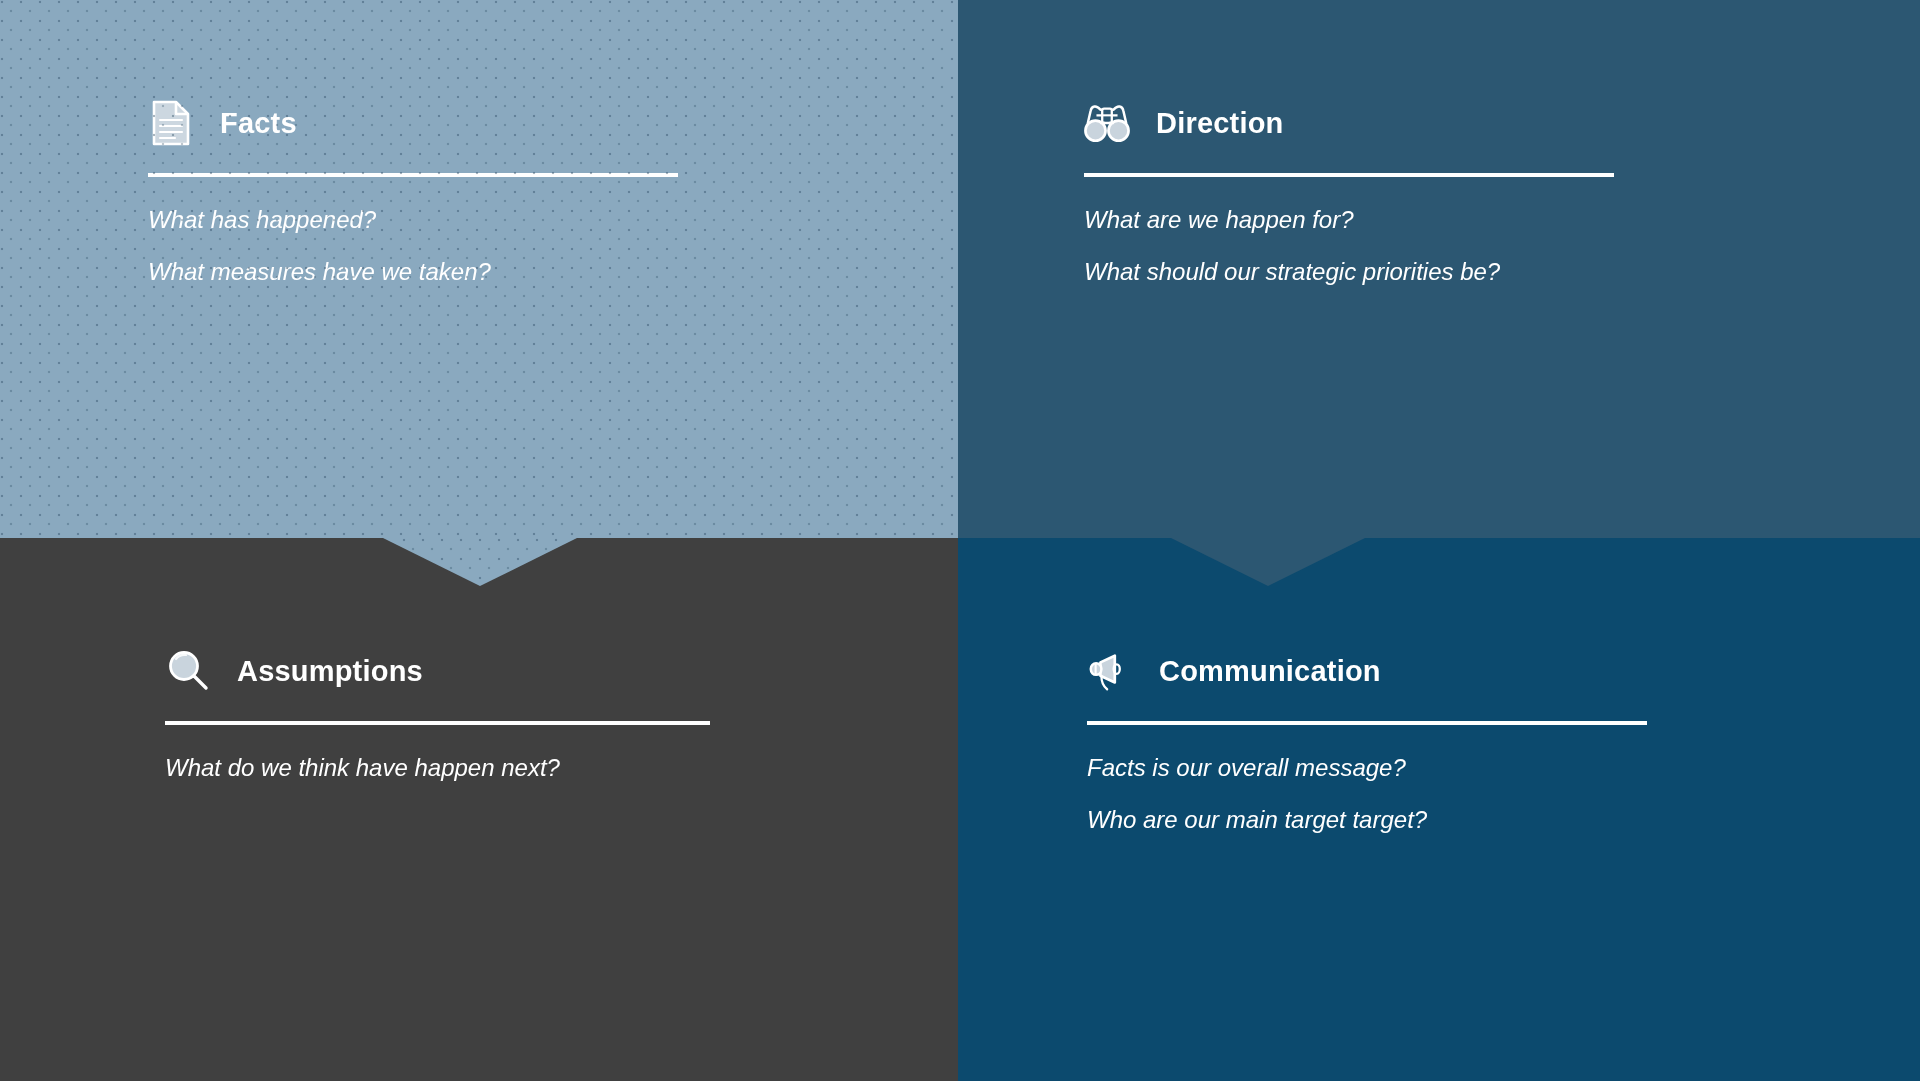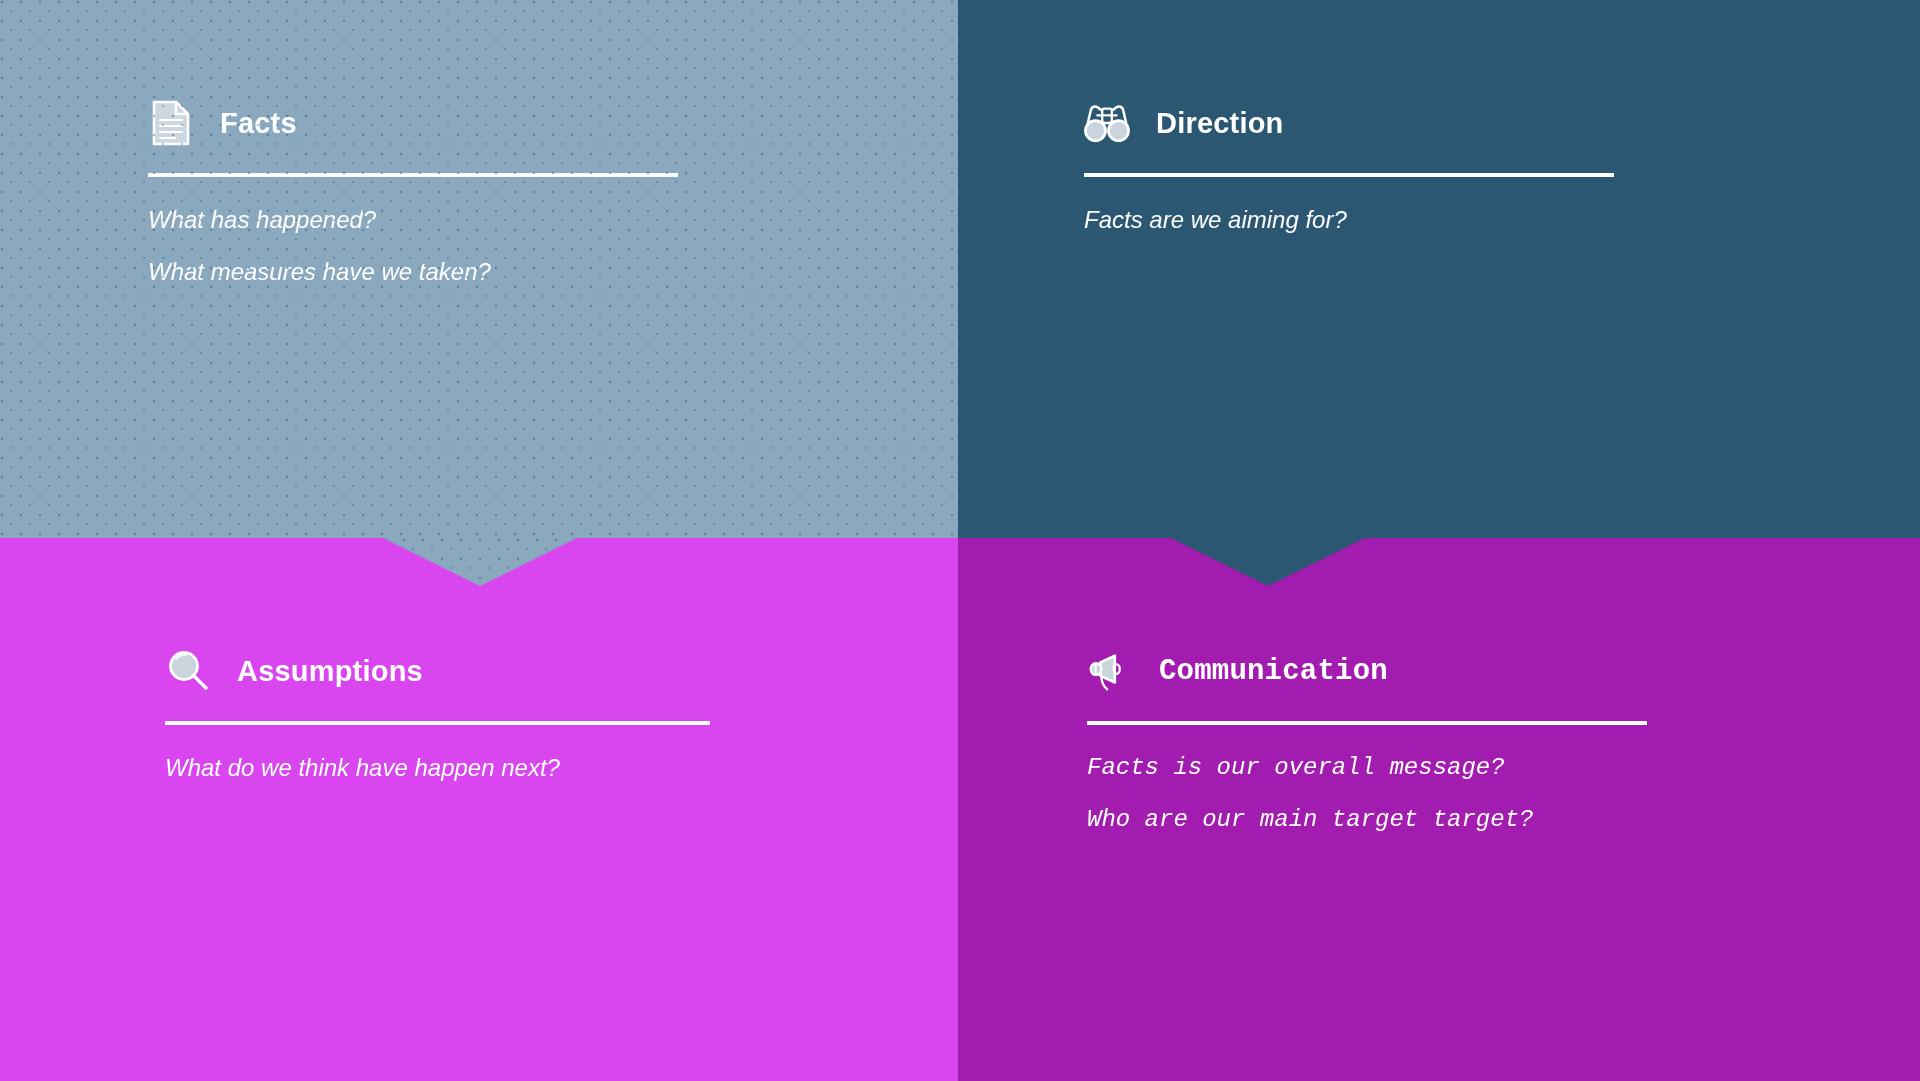--- a/index.html
+++ b/index.html
@@ -146,26 +146,27 @@
             <path d="M13 14 L19 14 M29 14 L35 14" stroke="#ffffff" stroke-width="2.4"></path>
             <circle cx="12" cy="30" r="10.5" fill="#c9d4dd" stroke="#ffffff" stroke-width="2.8"></circle>
             <circle cx="36" cy="30" r="10.5" fill="#c9d4dd" stroke="#ffffff" stroke-width="2.8"></circle>
             <path d="M17 22 L22 22 M26 22 L31 22" stroke="#ffffff" stroke-width="2.4"></path>
           </svg>
         </span>
         <span class="title">Direction</span>
       </div>
       <div class="rule"></div>
       <div class="questions">
-        <div class="question">Facts are we aiming for?</div>
-      </div>
-    </div>
-  </div>
-
-  <div class="quad q-bl" style="background:#d946ef;">
+        <div class="question">What are we happen for?</div>
+        <div class="question">What should our strategic priorities be?</div>
+      </div>
+    </div>
+  </div>
+
+  <div class="quad q-bl" style="background:#404040;">
 
     <div class="chevron chev-left dots" style="background:#8aa9bf;"></div>
 
     <div class="content" style="left:165px; top:110px; width:545px;">
       <div class="head">
         <span class="icon-wrap">
           <svg width="44" height="44" viewBox="0 0 44 44">
             <circle cx="18" cy="17" r="13.5" fill="#c9d4dd" stroke="#ffffff" stroke-width="2.8"></circle>
             <path d="M10 10 A11 11 0 0 1 20 6" fill="none" stroke="#ffffff" stroke-width="2.2" stroke-linecap="round" opacity="0.85"></path>
             <line x1="28" y1="27" x2="40" y2="39" stroke="#ffffff" stroke-width="3.4" stroke-linecap="round"></line>
@@ -173,21 +174,21 @@
         </span>
         <span class="title">Assumptions</span>
       </div>
       <div class="rule"></div>
       <div class="questions">
         <div class="question">What do we think have happen next?</div>
       </div>
     </div>
   </div>
 
-  <div class="quad q-br" style="background:#a21caf;font-family:Liberation Mono, monospace;">
+  <div class="quad q-br" style="background:#0c4a6e;">
 
     <div class="chevron chev-right" style="background:#2c5772;"></div>
 
     <div class="content" style="left:129px; top:110px; width:560px;">
       <div class="head">
         <span class="icon-wrap">
           <svg width="48" height="44" viewBox="0 0 48 44">
             <path d="M29 6 L29 34 L14 27 L14 13 Z" fill="#c9d4dd" stroke="#ffffff" stroke-width="2.8" stroke-linejoin="round"></path>
             <rect x="4" y="14" width="11" height="12" rx="5.5" fill="#c9d4dd" stroke="#ffffff" stroke-width="2.6"></rect>
             <line x1="9" y1="14" x2="9" y2="26" stroke="#ffffff" stroke-width="2.2"></line>

